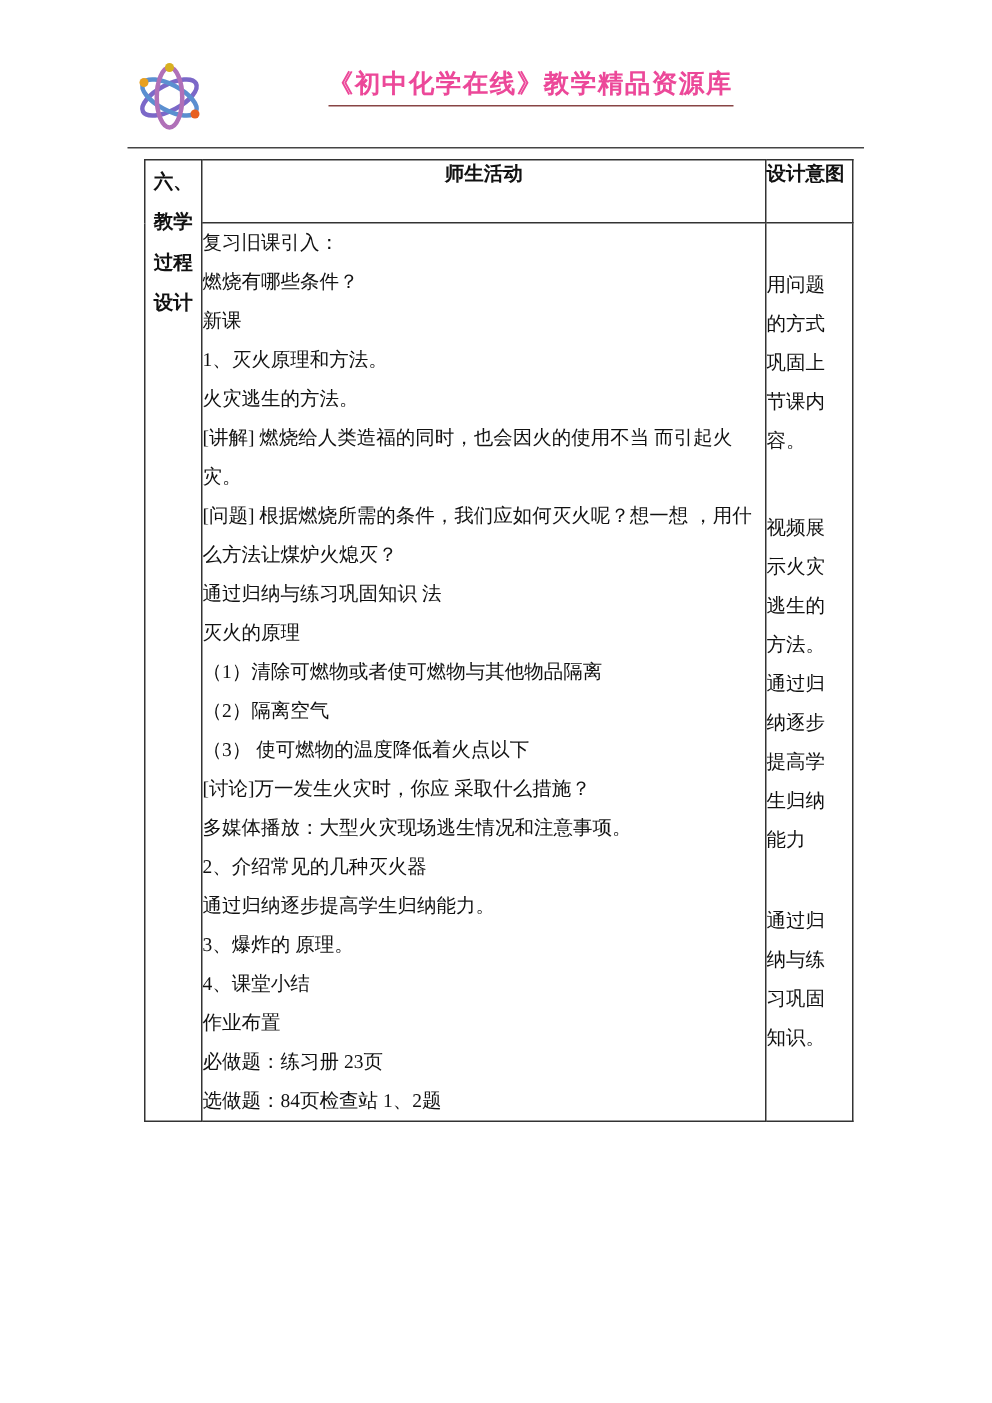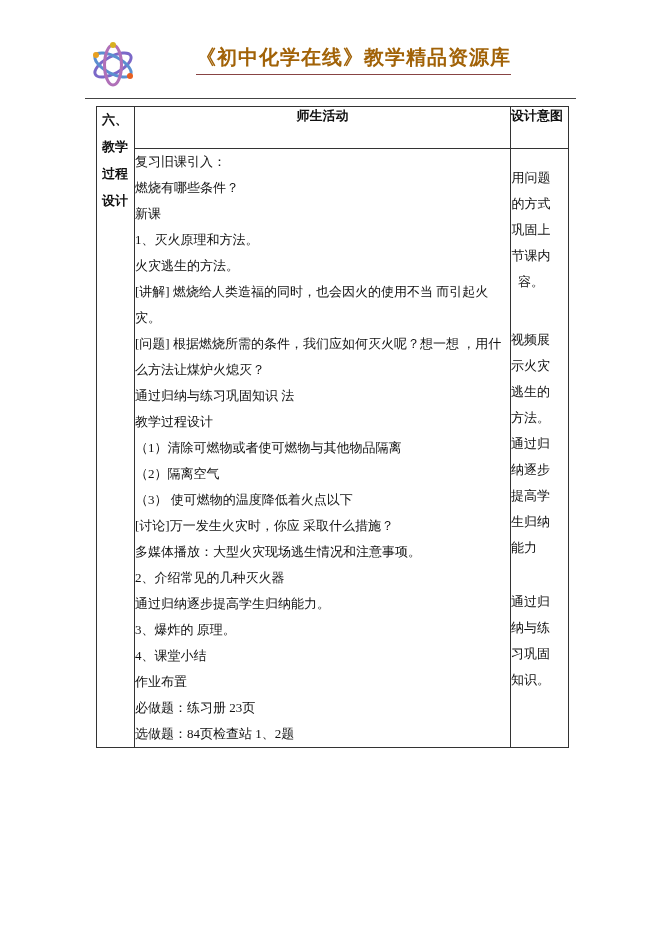--- a/index.html
+++ b/index.html
@@ -10,46 +10,46 @@
     overflow:hidden;
   }
   .content{width:491px;margin:0 auto;padding-top:44px;position:relative;}
 
   
   .header{position:relative;height:50px;}
   .logo{position:absolute;left:2px;top:-4px;width:52px;height:50px;}
   .header-titles{text-align:center;padding-left:46px;}
   .site-title{
     display:inline-block;
-    color:#a16207;font-weight:bold;font-size:20px;letter-spacing:1px;
+    color:#ec4899;font-weight:bold;font-size:17px;letter-spacing:1px;
     border-bottom:1px solid #884444;padding-bottom:3px;
   }
   .site-url{color:#ee8888;font-size:11px;letter-spacing:2px;margin-top:3px;}
   .header-rule{border-bottom:1.5px solid #444;margin-top:4px;}
 
   
   table.lesson{border-collapse:collapse;margin:7px 0 0 11px;table-layout:fixed;}
   table.lesson td{border:1px solid #333;vertical-align:top;font-size:13px;padding:0;}
 
   td.label-cell{vertical-align:middle;}
   .vertical-label{
     width:27px;margin:0 auto;line-height:27px;
-    word-break:break-all;font-weight:bold;font-family:Liberation Mono, monospace;
+    word-break:break-all;text-align:center;font-weight:bold;
   }
 
   td.header-cell{height:41px;vertical-align:middle;font-weight:bold;}
   td.activities-header{text-align:center;}
   td.intent-header{padding:4px 6px;line-height:18px;word-break:break-all;}
 
   td.activities-cell{padding:6px 6px 8px 6px;}
   .act-line{line-height:26px;margin:0;font-family:Liberation Serif, serif;}
 
   td.intent-cell{padding:4px 6px;}
   .intent-block{line-height:26px;word-break:break-all;width:40px;margin:0;}
-  .intent-block:nth-child(1){margin-top:16px;text-align:center;}
+  .intent-block:nth-child(1){margin-top:28px;}
   .intent-block:nth-child(2){margin-top:32px;}
   .intent-block:nth-child(3){margin-top:28px;}
 </style>
 </head>
 <body>
 
 <div class="content">
 
   <div class="header">
     <div class="logo">
@@ -89,21 +89,21 @@
       <td class="activities-cell">
         <div>
               <div class="act-line">复习旧课引入：</div>
               <div class="act-line">燃烧有哪些条件？</div>
               <div class="act-line">新课</div>
               <div class="act-line">1、灭火原理和方法。</div>
               <div class="act-line">火灾逃生的方法。</div>
               <div class="act-line">[讲解] 燃烧给人类造福的同时，也会因火的使用不当 而引起火灾。</div>
               <div class="act-line">[问题] 根据燃烧所需的条件，我们应如何灭火呢？想一想 ，用什么方法让煤炉火熄灭？</div>
               <div class="act-line">通过归纳与练习巩固知识 法</div>
-              <div class="act-line">教学过程设计</div>
+              <div class="act-line">灭火的原理</div>
               <div class="act-line">（1）清除可燃物或者使可燃物与其他物品隔离</div>
               <div class="act-line">（2）隔离空气</div>
               <div class="act-line">（3） 使可燃物的温度降低着火点以下</div>
               <div class="act-line">[讨论]万一发生火灾时，你应 采取什么措施？</div>
               <div class="act-line">多媒体播放：大型火灾现场逃生情况和注意事项。</div>
               <div class="act-line">2、介绍常见的几种灭火器</div>
               <div class="act-line">通过归纳逐步提高学生归纳能力。</div>
               <div class="act-line">3、爆炸的 原理。</div>
               <div class="act-line">4、课堂小结</div>
               <div class="act-line">作业布置</div>

